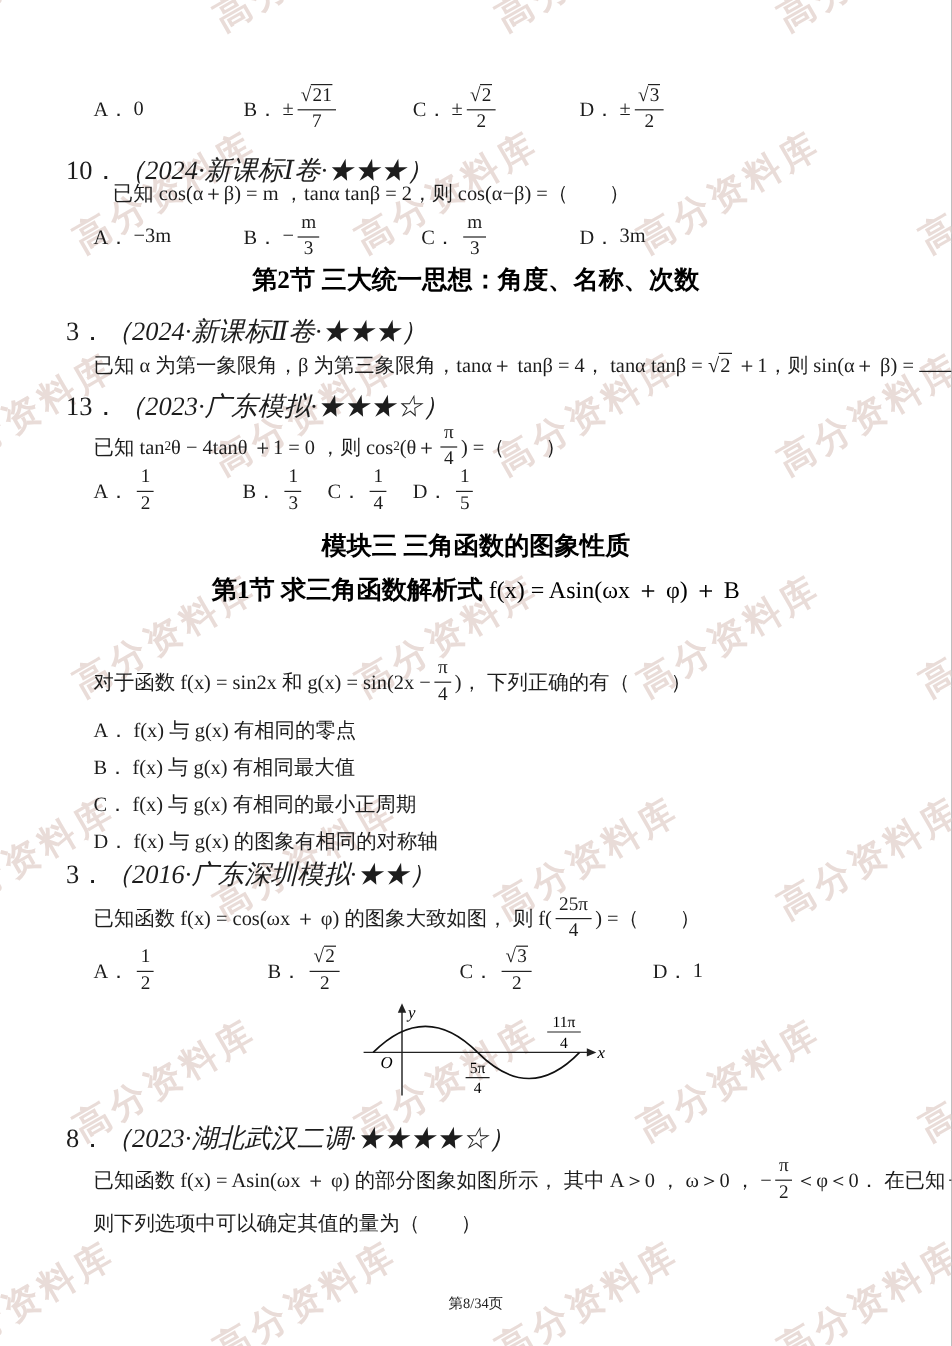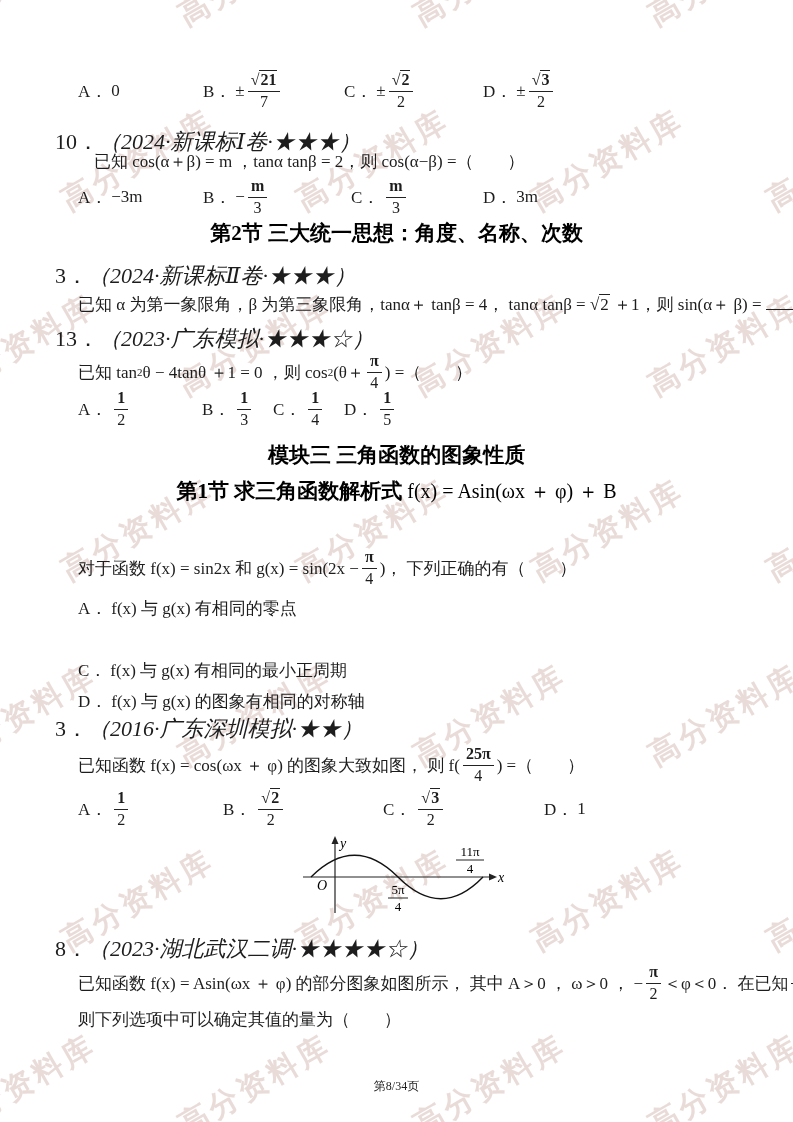--- a/index.html
+++ b/index.html
@@ -17,21 +17,21 @@
     position:absolute;color:#e9dcd8;font-size:30px;font-weight:bold;
     letter-spacing:4px;white-space:nowrap;transform:rotate(-30deg);
     user-select:none;pointer-events:none;z-index:0;
   }
   .z{z-index:2;}
   .qhead{font-size:22px;white-space:nowrap;text-align:center;}
   .src{font-style:italic;}
   .body{font-size:17px;white-space:nowrap;}
   .row{display:flex;align-items:center;white-space:nowrap;font-size:17px;}
   .frac{display:inline-block;vertical-align:middle;text-align:center;line-height:1.15;margin:0 3px;font-size:16px;}
-  .frac .fn{display:block;padding:0 3px 1px 3px;border-bottom:1.3px solid #222;font-weight:bold;}
+  .frac .fn{display:block;padding:0 3px 1px 3px;border-bottom:1.3px solid #222;}
   .frac .fd{display:block;padding-top:1px;}
   .sqrt{white-space:nowrap;}
   .sqrt .bar{border-top:1.3px solid #222;padding:0 1px;}
   .sup{font-size:11px;vertical-align:7px;}
   .center{left:0;width:793px;text-align:center;}
   .h1{font-weight:bold;font-size:21px;color:#000;white-space:nowrap;}
   .hmath{font-weight:normal;font-size:20px;}
   .blank{display:inline-block;width:32px;height:17px;border-bottom:1.5px solid #222;}
   .choice-label{margin-right:4px;}
   .footer{font-size:12px;color:#222;}
@@ -192,20 +192,23 @@
     <span>对于函数 f(x) = sin2x 和 g(x) = sin(2x −</span>
       <span class="frac">
         <span class="fn">π</span>
         <span class="fd">4</span>
       </span>
       <span>)， 下列正确的有（　　）</span>
   </div>
   <div class="abs body z" style="left:78px;top:597px">
     <span class="choice-label">A．</span><span>f(x) 与 g(x) 有相同的零点</span>
   </div>
+  <div class="abs body z" style="left:78px;top:628px">
+    <span class="choice-label">B．</span><span>f(x) 与 g(x) 有相同最大值</span>
+  </div>
   <div class="abs body z" style="left:78px;top:659px">
     <span class="choice-label">C．</span><span>f(x) 与 g(x) 有相同的最小正周期</span>
   </div>
   <div class="abs body z" style="left:78px;top:690px">
     <span class="choice-label">D．</span><span>f(x) 与 g(x) 的图象有相同的对称轴</span>
   </div>
 
   <div class="abs qhead z" style="left:55px;top:714px">
     <span>3．</span><span class="src">（2016·广东深圳模拟·★★）</span>
   </div>

